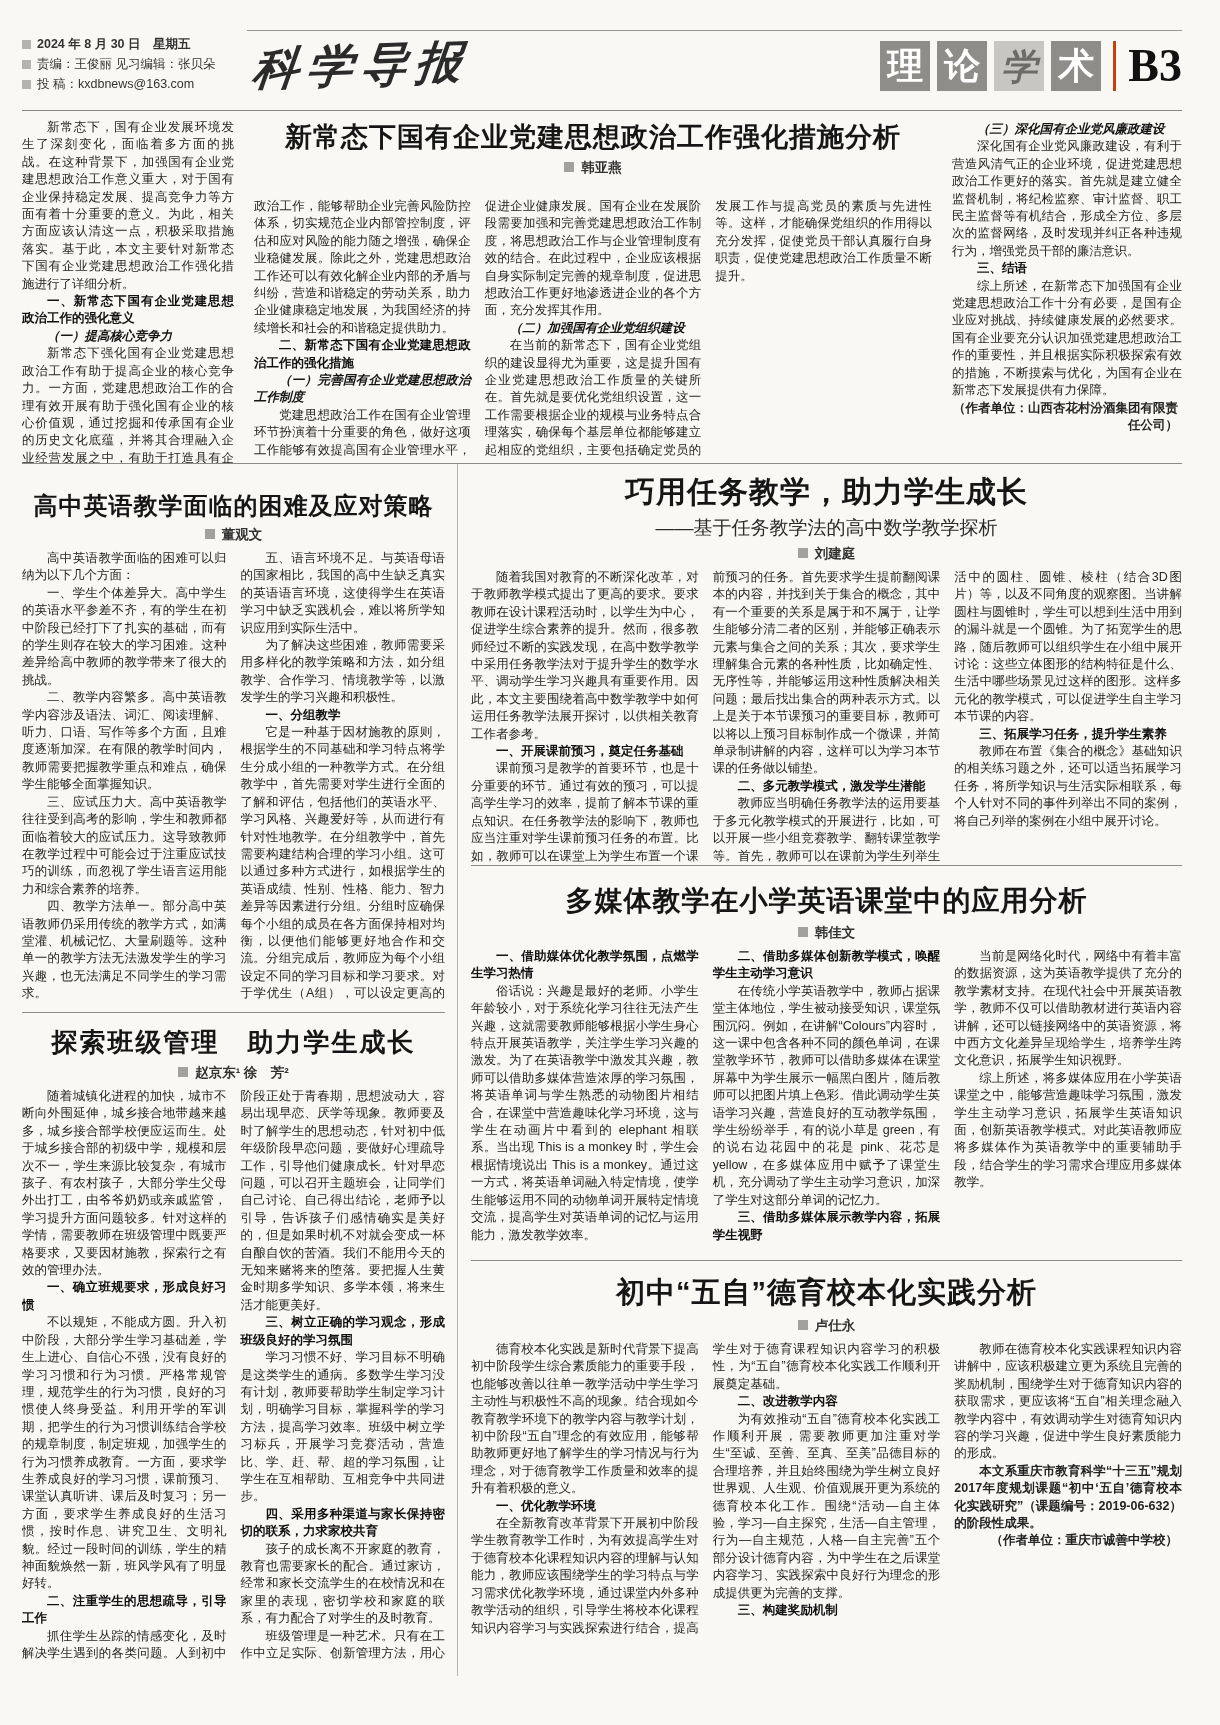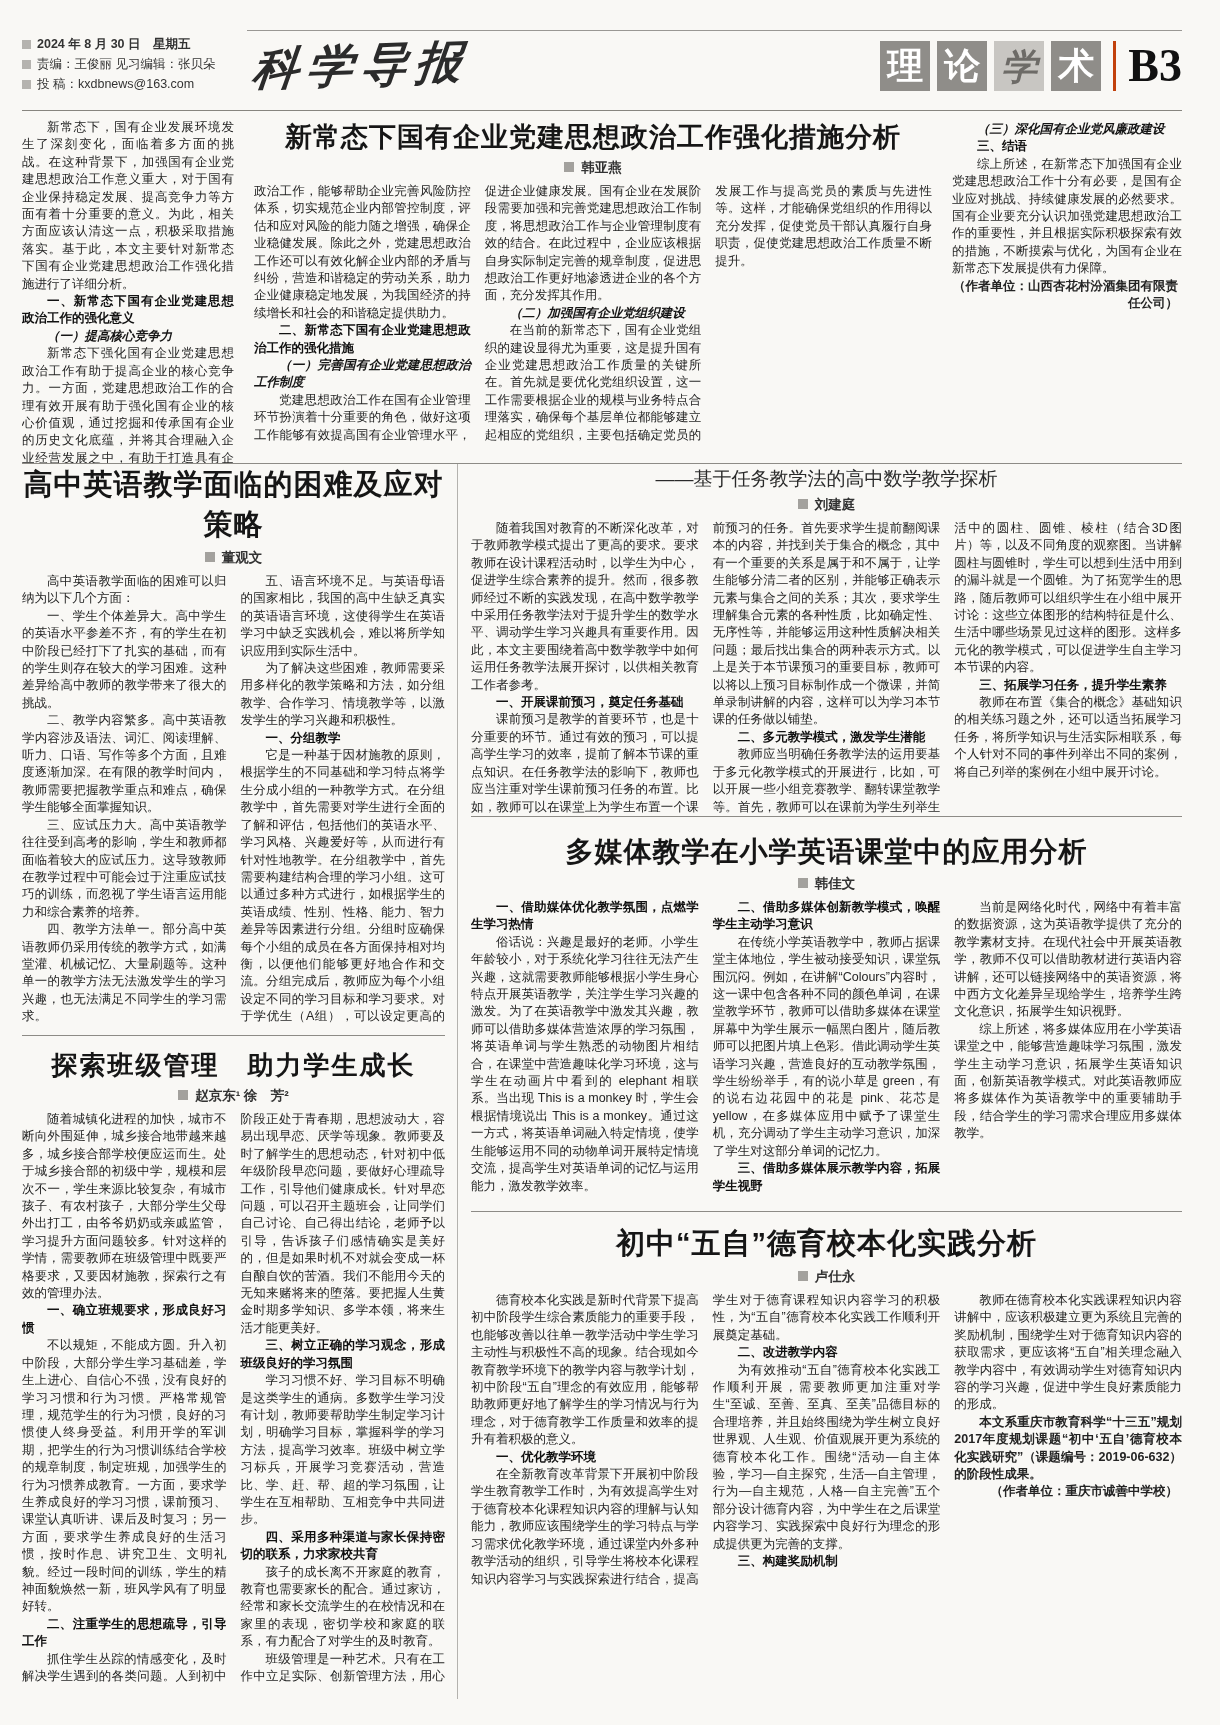--- a/index.html
+++ b/index.html
@@ -42,27 +42,27 @@
   .blk-h { text-indent:2em; font-weight:bold; color:#111; }
   .blk-kai { text-indent:2em; font-weight:bold; font-style:italic; color:#151515; }
   .blk-note { text-indent:2em; font-weight:bold; }
   .blk-attr { text-align:right; font-weight:bold; padding-right:4px; }
   .hrule { border:none; border-top:1px solid #8d8b86; }
   
   .a1 { height:352px; display:flex; padding-top:8px; overflow:hidden;gap:8px; }
   .a1-left { width:212px; overflow:hidden; }
   .a1-center { flex:1; padding:0 12px; display:flex; flex-direction:column; }
   .a1-center .art-title { font-size:27px; }
-  .a1-body { column-count:3; column-gap:14px; height:262px; overflow:hidden; margin-top:0; }
+  .a1-body { column-count:3; column-gap:14px; height:262px; overflow:hidden; margin-top:15px; }
   .a1-right { width:230px; overflow:hidden; padding-top:2px; }
   
   .lower { display:flex; }
   .half-l { width:436px; border-right:1px solid #b4b2ae; padding-right:12px; }
   .half-r { flex:1; padding-left:13px; }
-  .a2 .art-title { font-size:29px; margin-top:1px; }
+  .a2 .art-title { font-size:24px; margin-top:26px; }
   .a2-body { column-count:2; column-gap:14px; height:462px; overflow:hidden; }
   .a5 .art-title { font-size:26px; margin-top:12px; letter-spacing:2px; }
   .a5-body { column-count:2; column-gap:14px; height:588px; overflow:hidden; }
   .a3 .art-title { font-size:30px; margin-top:8px; }
   .a3 .art-sub { font-size:19px; margin-top:2px; }
   .a3-body { column-count:3; column-gap:14px; height:296px; overflow:hidden; }
   .a4 .art-title { font-size:28px; margin-top:16px; }
   .a4-body { column-count:3; column-gap:14px; height:312px; overflow:hidden; }
   .a6 .art-title { font-size:29px; margin-top:12px; }
   .a6-body { column-count:3; column-gap:14px; height:300px; overflow:hidden; }
@@ -114,20 +114,21 @@
           <p class="blk-cont">政治工作，能够帮助企业完善风险防控体系，切实规范企业内部管控制度，评估和应对风险的能力随之增强，确保企业稳健发展。除此之外，党建思想政治工作还可以有效化解企业内部的矛盾与纠纷，营造和谐稳定的劳动关系，助力企业健康稳定地发展，为我国经济的持续增长和社会的和谐稳定提供助力。</p>
           <p class="blk-h">二、新常态下国有企业党建思想政治工作的强化措施</p>
           <p class="blk-kai">（一）完善国有企业党建思想政治工作制度</p>
           <p class="blk-p">党建思想政治工作在国有企业管理环节扮演着十分重要的角色，做好这项工作能够有效提高国有企业管理水平，促进企业健康发展。国有企业在发展阶段需要加强和完善党建思想政治工作制度，将思想政治工作与企业管理制度有效的结合。在此过程中，企业应该根据自身实际制定完善的规章制度，促进思想政治工作更好地渗透进企业的各个方面，充分发挥其作用。</p>
           <p class="blk-kai">（二）加强国有企业党组织建设</p>
           <p class="blk-p">在当前的新常态下，国有企业党组织的建设显得尤为重要，这是提升国有企业党建思想政治工作质量的关键所在。首先就是要优化党组织设置，这一工作需要根据企业的规模与业务特点合理落实，确保每个基层单位都能够建立起相应的党组织，主要包括确定党员的发展工作与提高党员的素质与先进性等。这样，才能确保党组织的作用得以充分发挥，促使党员干部认真履行自身职责，促使党建思想政治工作质量不断提升。</p>
         </div>
     </div>
     <div class="a1-right body-txt">
         <p class="blk-kai">（三）深化国有企业党风廉政建设</p>
+        <p class="blk-p">深化国有企业党风廉政建设，有利于营造风清气正的企业环境，促进党建思想政治工作更好的落实。首先就是建立健全监督机制，将纪检监察、审计监督、职工民主监督等有机结合，形成全方位、多层次的监督网络，及时发现并纠正各种违规行为，增强党员干部的廉洁意识。</p>
         <p class="blk-h">三、结语</p>
         <p class="blk-p">综上所述，在新常态下加强国有企业党建思想政治工作十分有必要，是国有企业应对挑战、持续健康发展的必然要求。国有企业要充分认识加强党建思想政治工作的重要性，并且根据实际积极探索有效的措施，不断摸索与优化，为国有企业在新常态下发展提供有力保障。</p>
         <p class="blk-attr">（作者单位：山西杏花村汾酒集团有限责任公司）</p>
       </div>
   </section>
   <hr class="hrule">
 
   <div class="lower">
 
     <div class="half-l">
@@ -160,20 +161,21 @@
             <p class="blk-p">学习习惯不好、学习目标不明确是这类学生的通病。多数学生学习没有计划，教师要帮助学生制定学习计划，明确学习目标，掌握科学的学习方法，提高学习效率。班级中树立学习标兵，开展学习竞赛活动，营造比、学、赶、帮、超的学习氛围，让学生在互相帮助、互相竞争中共同进步。</p>
             <p class="blk-h">四、采用多种渠道与家长保持密切的联系，力求家校共育</p>
             <p class="blk-p">孩子的成长离不开家庭的教育，教育也需要家长的配合。通过家访，经常和家长交流学生的在校情况和在家里的表现，密切学校和家庭的联系，有力配合了对学生的及时教育。</p>
             <p class="blk-p">班级管理是一种艺术。只有在工作中立足实际、创新管理方法，用心探索，善于总结，才能更好地管理好班级。</p>
           </div>
       </section>
     </div>
 
     <div class="half-r">
       <section class="a3">
+        <div class="art-title">巧用任务教学，助力学生成长</div>
         <div class="art-sub">——基于任务教学法的高中数学教学探析</div>
         <div class="byline"><span class="sq"></span><span>刘建庭</span></div>
         <div class="a3-body body-txt">
             <p class="blk-p">随着我国对教育的不断深化改革，对于教师教学模式提出了更高的要求。要求教师在设计课程活动时，以学生为中心，促进学生综合素养的提升。然而，很多教师经过不断的实践发现，在高中数学教学中采用任务教学法对于提升学生的数学水平、调动学生学习兴趣具有重要作用。因此，本文主要围绕着高中数学教学中如何运用任务教学法展开探讨，以供相关教育工作者参考。</p>
             <p class="blk-h">一、开展课前预习，奠定任务基础</p>
             <p class="blk-p">课前预习是教学的首要环节，也是十分重要的环节。通过有效的预习，可以提高学生学习的效率，提前了解本节课的重点知识。在任务教学法的影响下，教师也应当注重对学生课前预习任务的布置。比如，教师可以在课堂上为学生布置一个课前预习的任务。首先要求学生提前翻阅课本的内容，并找到关于集合的概念，其中有一个重要的关系是属于和不属于，让学生能够分清二者的区别，并能够正确表示元素与集合之间的关系；其次，要求学生理解集合元素的各种性质，比如确定性、无序性等，并能够运用这种性质解决相关问题；最后找出集合的两种表示方式。以上是关于本节课预习的重要目标，教师可以将以上预习目标制作成一个微课，并简单录制讲解的内容，这样可以为学习本节课的任务做以铺垫。</p>
             <p class="blk-h">二、多元教学模式，激发学生潜能</p>
             <p class="blk-p">教师应当明确任务教学法的运用要基于多元化教学模式的开展进行，比如，可以开展一些小组竞赛教学、翻转课堂教学等。首先，教师可以在课前为学生列举生活中的圆柱、圆锥、棱柱（结合3D图片）等，以及不同角度的观察图。当讲解圆柱与圆锥时，学生可以想到生活中用到的漏斗就是一个圆锥。为了拓宽学生的思路，随后教师可以组织学生在小组中展开讨论：这些立体图形的结构特征是什么、生活中哪些场景见过这样的图形。这样多元化的教学模式，可以促进学生自主学习本节课的内容。</p>
             <p class="blk-h">三、拓展学习任务，提升学生素养</p>
             <p class="blk-p">教师在布置《集合的概念》基础知识的相关练习题之外，还可以适当拓展学习任务，将所学知识与生活实际相联系，每个人针对不同的事件列举出不同的案例，将自己列举的案例在小组中展开讨论。</p>

